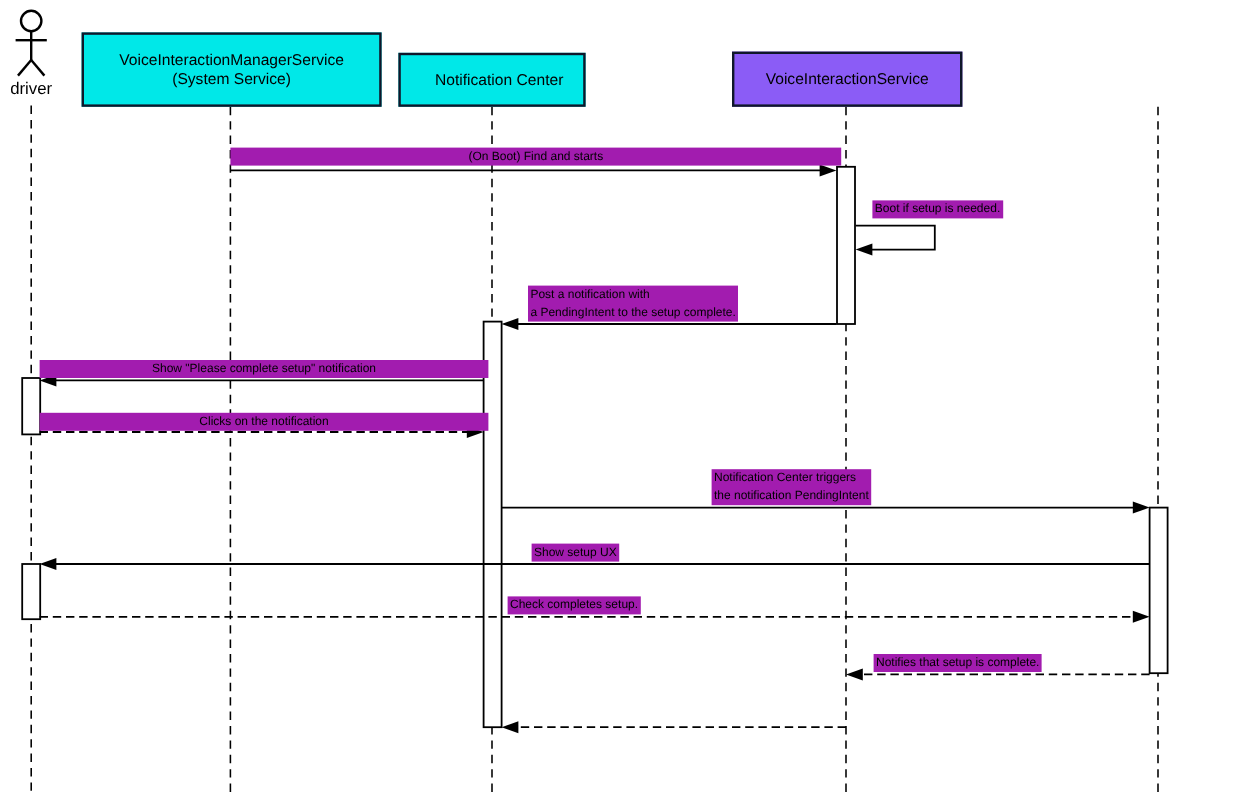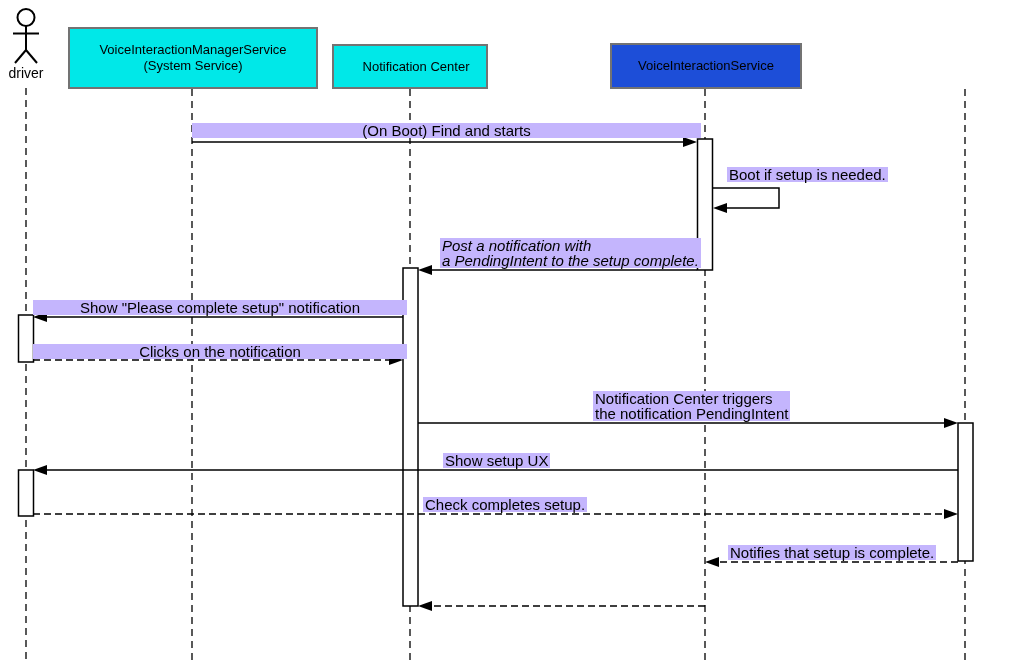--- a/index.html
+++ b/index.html
@@ -2,26 +2,26 @@
 <html><head>
 <meta charset="utf-8">
 <style>
   html,body { margin:0; padding:0; background:#ffffff; }
   .stage {
     position:relative; width:1035px; height:664px; background:#ffffff;
     font-family:"Liberation Sans", sans-serif; color:#000; overflow:hidden;
   }
   .stage svg { position:absolute; left:0; top:0; }
   .pbox {
-    position:absolute; box-sizing:border-box; border:2px solid #737373;
+    position:absolute; box-sizing:border-box; border:2px solid #0f172a;
     display:flex; flex-direction:column; align-items:center; justify-content:center;
     text-align:center; font-size:13px; line-height:16px;
   }
   .msg {
-    position:absolute; font-size:15px; line-height:15px; background:#c4b5fd;
+    position:absolute; font-size:10px; line-height:15px; background:#a21caf;
     padding:0 2px; white-space:nowrap;
   }
   .msg.center { text-align:center; }
   .actor-label {
     position:absolute; left:-14px; top:65px; width:80px; text-align:center;
     font-size:14px; background:#ffffff;
   }
 </style>
 </head>
 <body>
@@ -83,29 +83,29 @@
 
   <div class="actor-label">driver</div>
 
   <div class="pbox" style="left: 68px; top: 27px; width: 250px; height: 62px; background-color: rgb(0, 232, 232);">
     <div>VoiceInteractionManagerService</div>
     <div>(System Service)</div>
   </div>
   <div class="pbox" style="left: 332px; top: 44px; width: 156px; height: 45px; background-color: rgb(0, 232, 232); padding-left: 12px;">
     <div>Notification Center</div>
   </div>
-  <div class="pbox" style="left: 610px; top: 43px; width: 192px; height: 46px; background-color: #1d4ed8;">
+  <div class="pbox" style="left: 610px; top: 43px; width: 192px; height: 46px; background-color: #8b5cf6;">
     <div>VoiceInteractionService</div>
   </div>
 
   <div class="msg center" style="left:192px; top:123px; width:505px;">(On Boot) Find and starts</div>
 
   <div class="msg" style="left:727px; top:167px;">Boot if setup is needed.</div>
 
-  <div class="msg" style="left:440px; top:238px;font-style:italic;">
+  <div class="msg" style="left:440px; top:238px;">
     <div>Post a notification with</div>
     <div>a PendingIntent to the setup complete.</div>
   </div>
 
   <div class="msg center" style="left:33px; top:300px; width:370px;">Show "Please complete setup" notification</div>
 
   <div class="msg center" style="left:33px; top:344px; width:370px;">Clicks on the notification</div>
 
   <div class="msg" style="left:593px; top:391px;">
     <div>Notification Center triggers</div>

